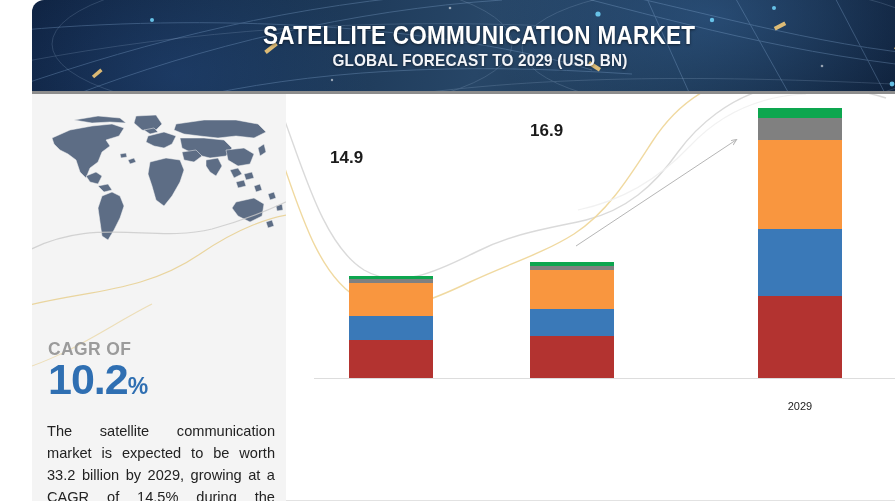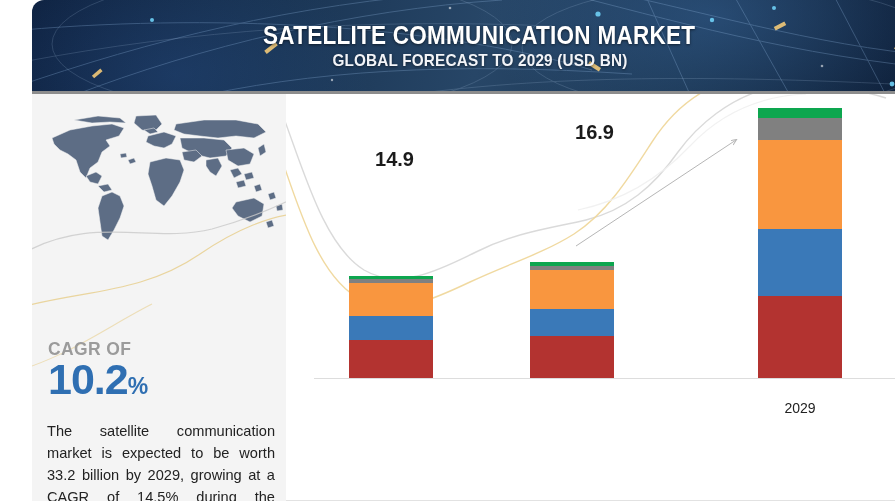--- a/index.html
+++ b/index.html
@@ -75,26 +75,26 @@
 
   .plot{position:absolute;left:0;top:0;width:641px;height:407px;}
   .axis-line{
     position:absolute;left:28px;top:284px;width:595px;height:1px;background:#dddddd;
   }
 
   .bar-group{position:absolute;bottom:123px;width:84px;}
   .bar-group .stack{display:flex;flex-direction:column;justify-content:flex-end;width:84px;}
   .seg{width:100%;}
   .bar-label{
-    position:absolute;width:84px;text-align:right;left:0;
-    font-size:20px;font-weight:bold;color:#1b1b1b;
+    position:absolute;width:84px;text-align:left;left:0;
+    font-size:17px;font-weight:bold;color:#1b1b1b;
   }
   .x-label{
     position:absolute;width:130px;left:-23px;top:292px;text-align:center;
-    font-size:14px;color:#222222;
+    font-size:11px;color:#222222;
   }
 
   
   .bubble{
     position:absolute;left:625px;top:176px;width:64px;height:64px;border-radius:50%;
     background:#f5800b;display:flex;align-items:center;justify-content:center;
     color:#ffffff;font-size:16px;font-weight:bold;z-index:6;
   }
 </style>
 </head>

